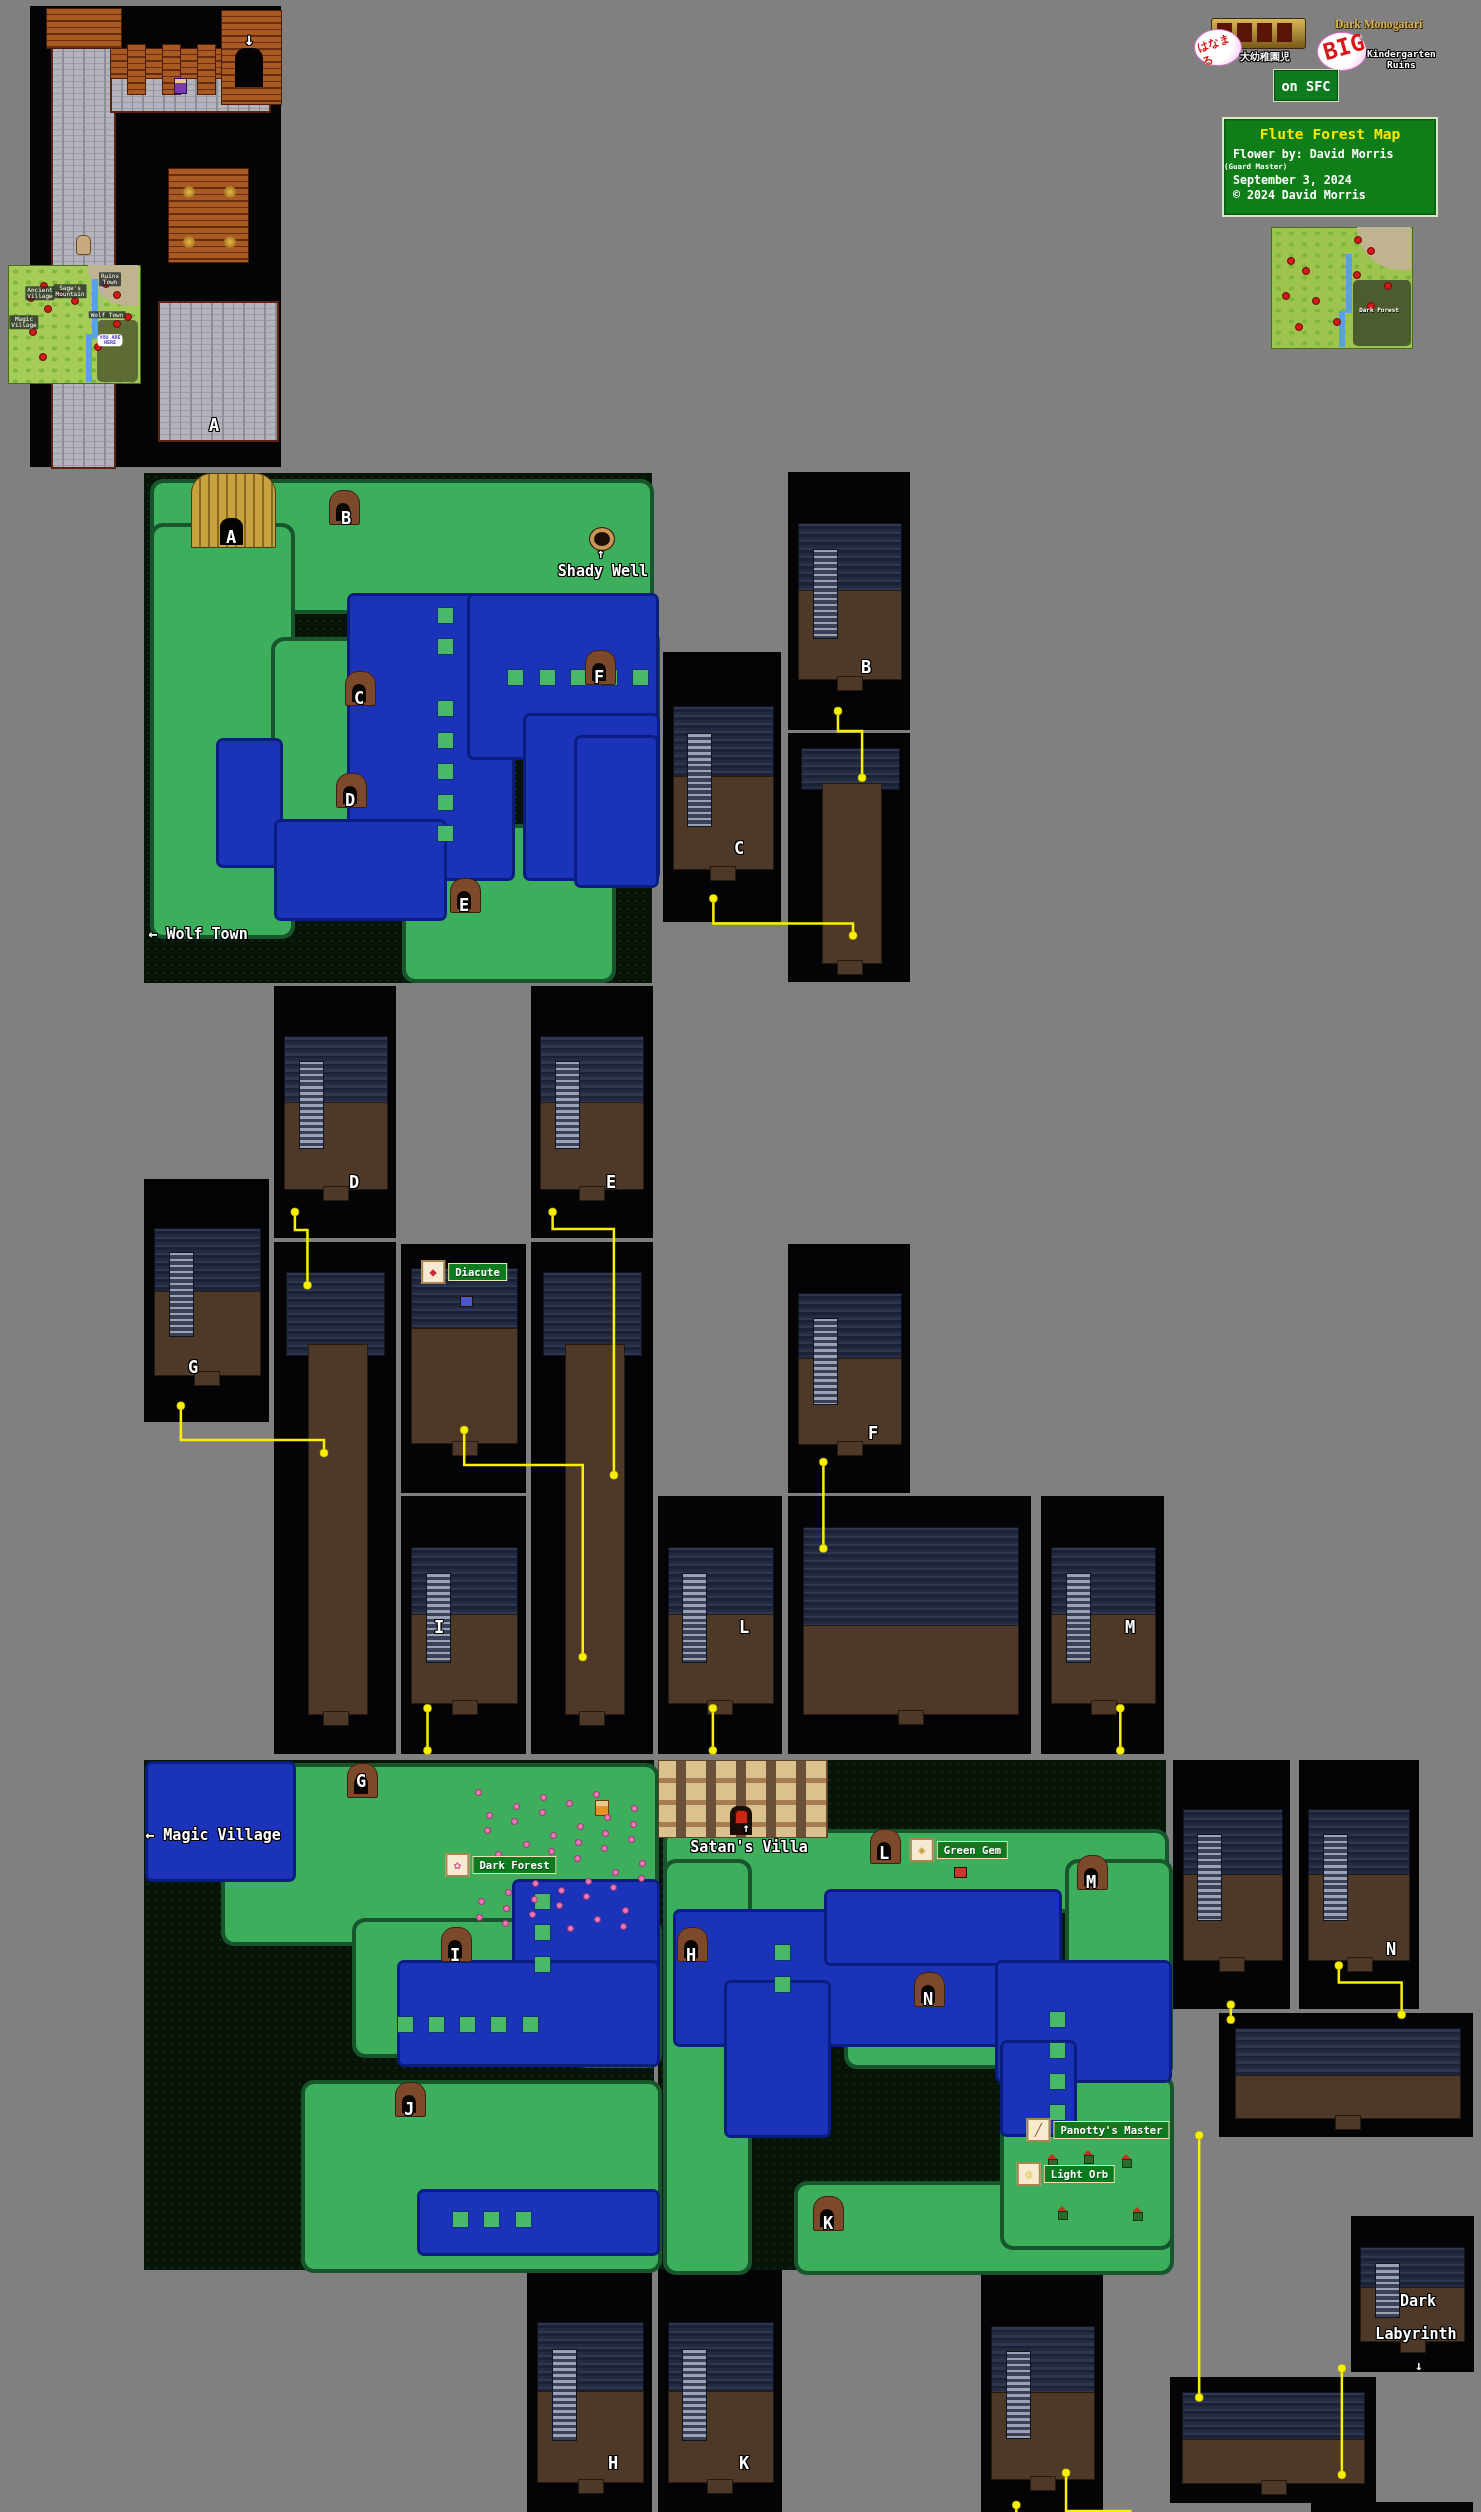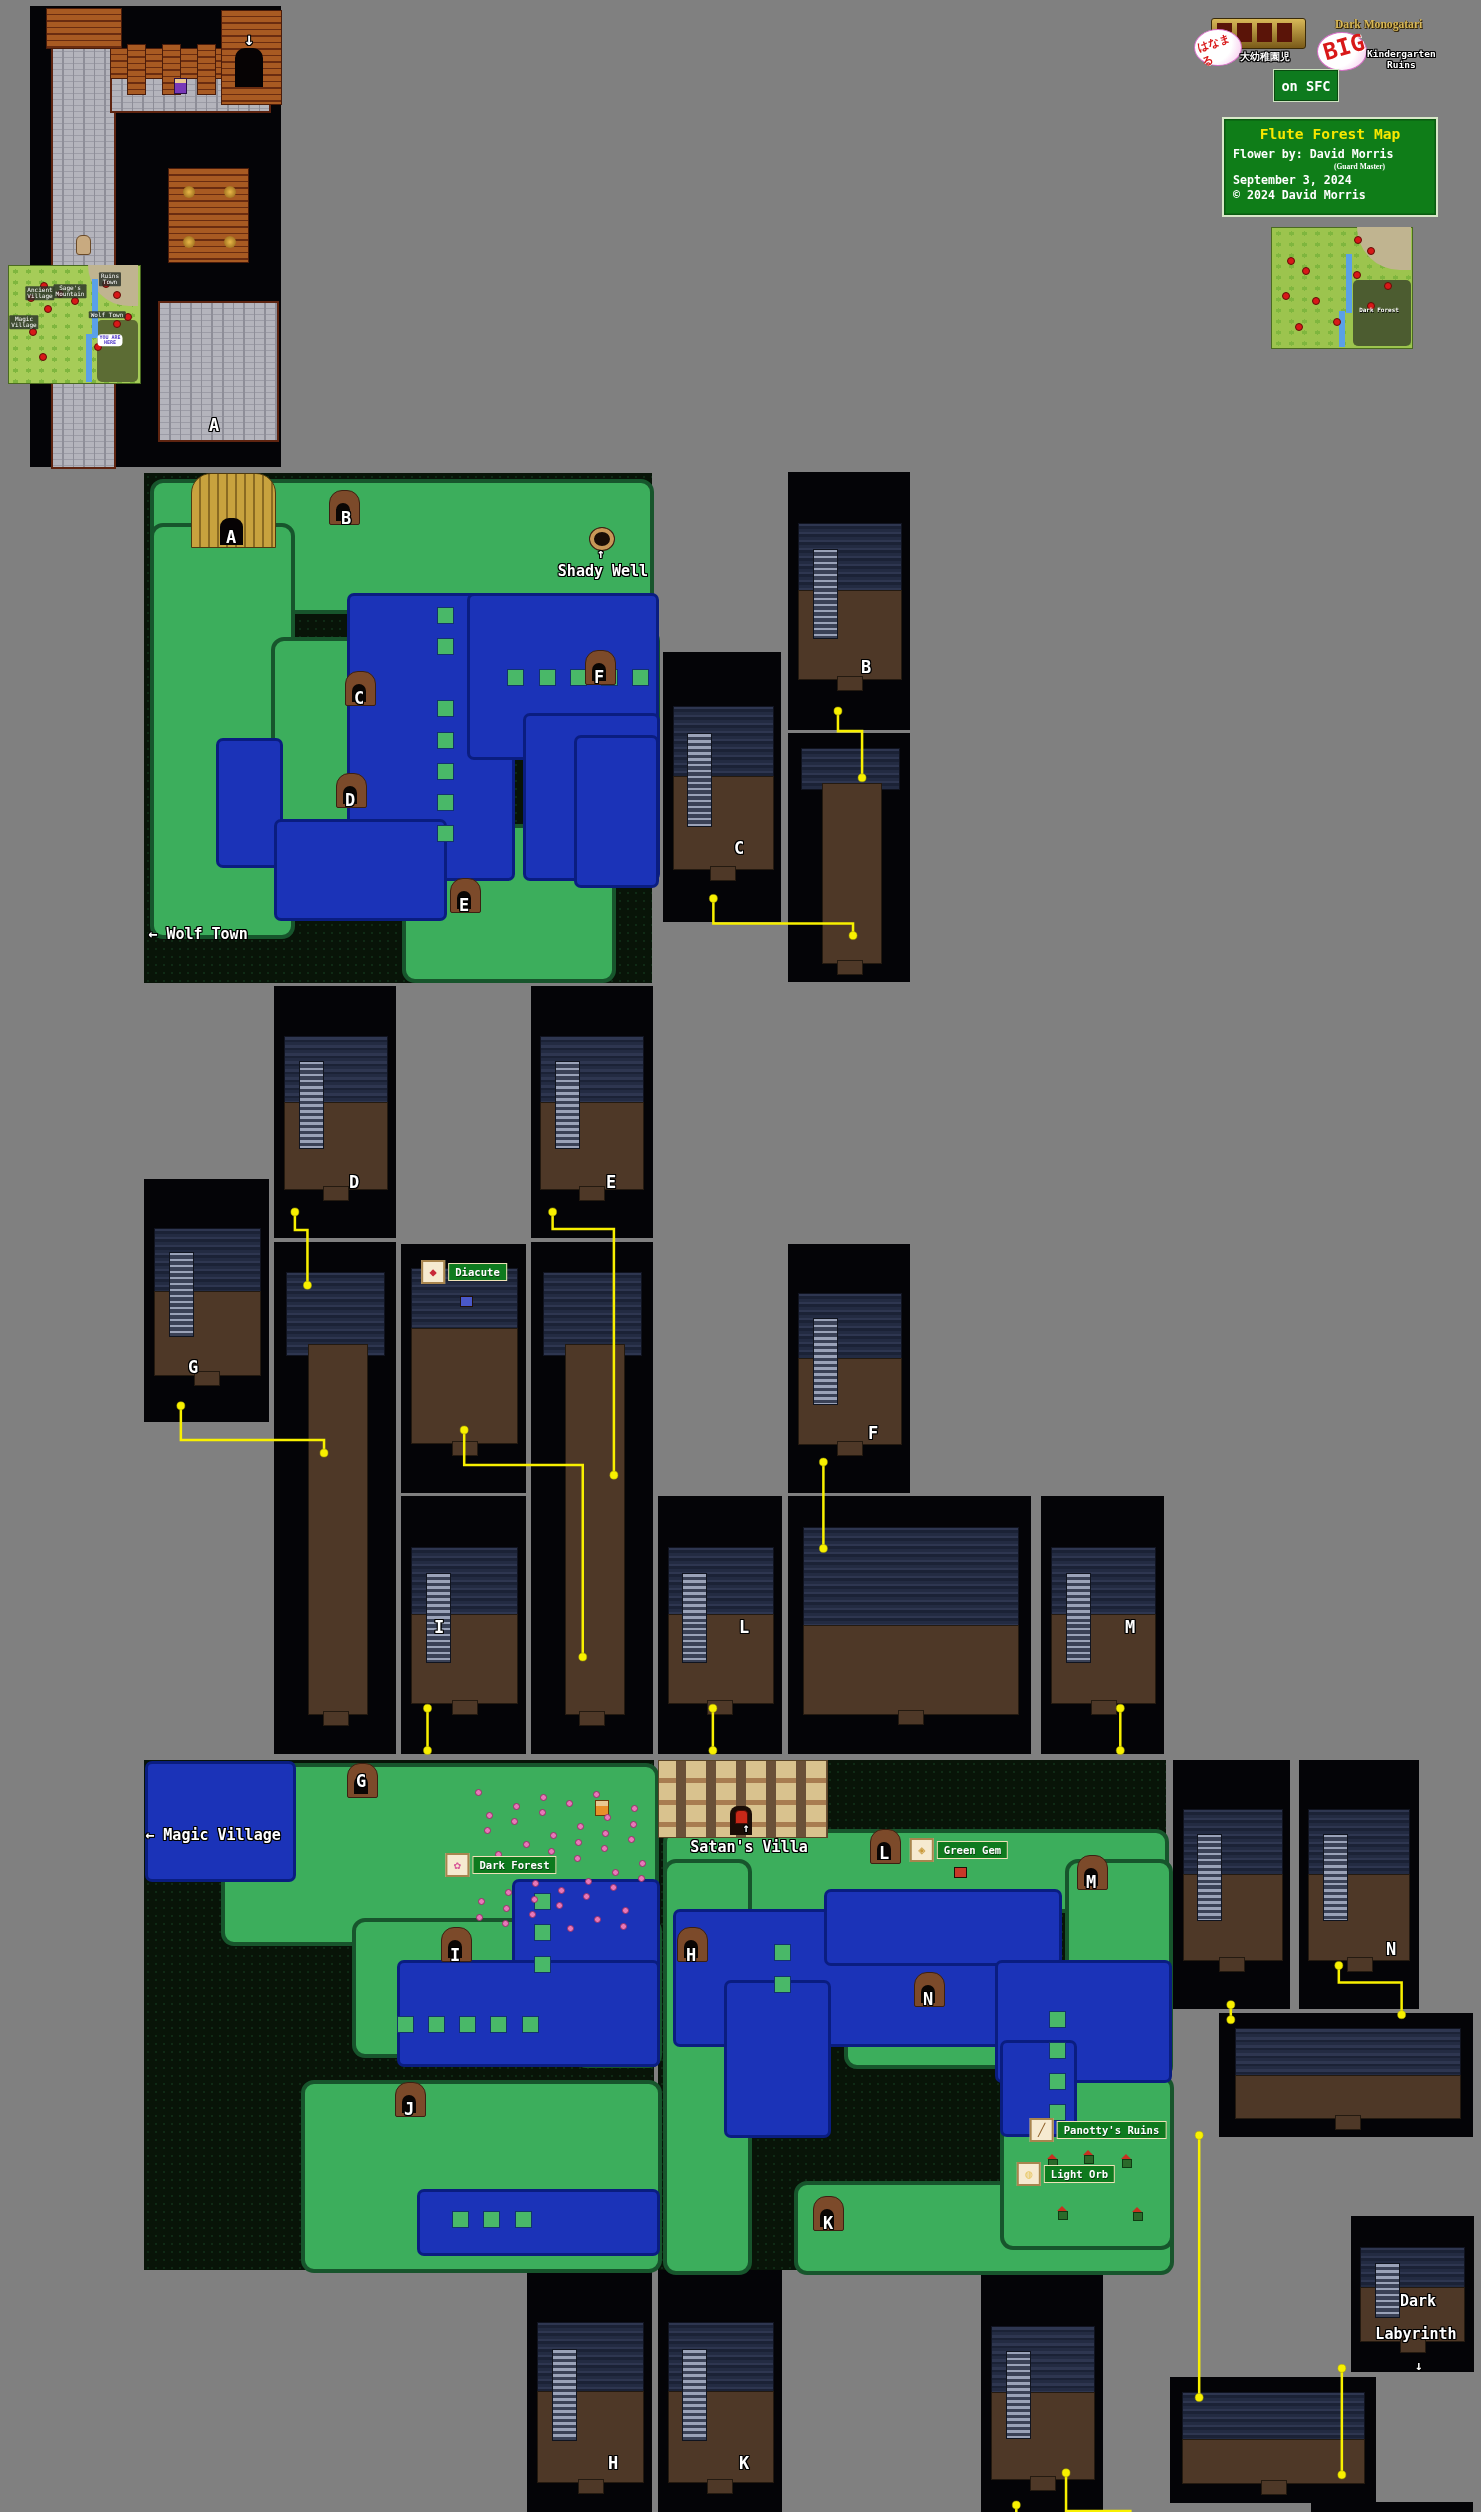--- a/index.html
+++ b/index.html
@@ -30,21 +30,21 @@
               transform:translate(-50%,-50%);white-space:pre;text-align:center;z-index:30;border-radius:1px;}
   .dot{width:6px;height:6px;border-radius:50%;background:#d81818;border:1px solid #601008;z-index:25;transform:translate(-50%,-50%);}
   svg#wires{position:absolute;left:0;top:0;z-index:35;pointer-events:none;}
   .brick{background:repeating-linear-gradient(180deg,#a85a22 0 5px,#6a2c10 5px 6.5px);border:1.5px solid #4a1c0a;z-index:2;}
   .stonefloor{background:#b4b4bc;background-image:repeating-linear-gradient(90deg,transparent 0 9px,#8e8e98 9px 10.6px),
               repeating-linear-gradient(180deg,transparent 0 5px,#9c9ca6 5px 6px);border:2px solid #5e2410;z-index:2;}
   .gold{background:repeating-linear-gradient(90deg,#c8a23e 0 7px,#8a6a22 7px 9px);border:1.5px solid #4e3a10;z-index:3;}
   #infobox{background:#0f7d18;border:2px solid #d8e8c8;box-shadow:inset 0 0 0 1.5px #0a5a10;z-index:50;}
   #infobox .t{color:#f8e800;font-weight:bold;font-size:14.6px;text-align:center;margin-top:6px;}
   #infobox .l{color:#fff;font-weight:bold;font-size:11.6px;margin-left:9px;margin-top:5px;}
-  #infobox .r{color:#fff;font-weight:bold;font-size:7.5px;margin-left:110px;margin-top:1px;font-family:Liberation Serif, serif;}
+  #infobox .r{color:#fff;font-weight:bold;font-size:7.5px;margin-top:1px;}
   #onsfc{background:#0e7a1e;border:1.5px solid #0a4a10;box-shadow:0 0 0 1px #cde4c0;color:#fff;font-weight:bold;
          font-size:13.6px;display:flex;align-items:center;justify-content:center;z-index:50;}
   .logo{z-index:50;}
   .cloud{position:absolute;background:radial-gradient(circle at 35% 35%,#ffffff 55%,#f4bce8 100%);
          border:1.5px solid #d870c8;border-radius:50%;}
   .gnome{width:10px;height:13px;z-index:26;}
   .gnome .hat{width:0;height:0;border-left:5px solid transparent;border-right:5px solid transparent;border-bottom:5.5px solid #c83020;}
   .gnome .body{width:8px;height:6.5px;margin-left:1px;background:#2a6a2a;border:0.5px solid #0f3a12;}
   .flower{width:5px;height:5px;border-radius:50%;background:#e878b8;border:1px solid #98306a;z-index:24;}
   .chest{z-index:26;border:1px solid #201008;}
@@ -428,21 +428,21 @@
     <div class="abs badge" style="left: 501px; top: 1865px;">
       <span class="bicon" style="color: rgb(216, 88, 152);">✿</span>
       <span class="blbl">Dark Forest</span>
     </div>
     <div class="abs badge" style="left: 959px; top: 1850px;">
       <span class="bicon" style="color: rgb(200, 152, 56);">◈</span>
       <span class="blbl">Green Gem</span>
     </div>
     <div class="abs badge" style="left: 1098px; top: 2130px;">
       <span class="bicon" style="color: rgb(138, 90, 34);">╱</span>
-      <span class="blbl">Panotty's Ruins</span>
+      <span class="blbl">Panotty's Master</span>
     </div>
     <div class="abs badge" style="left: 1066px; top: 2174px;">
       <span class="bicon" style="color: rgb(232, 200, 104);">◍</span>
       <span class="blbl">Light Orb</span>
     </div>
     <div class="abs gold" style="left: 191px; top: 473px; width: 83px; height: 73px; border-radius: 20px 20px 0px 0px; z-index: 10;"></div>
     <div class="abs " style="left: 220px; top: 518px; width: 23px; height: 27px; background: rgb(6, 3, 4); border-radius: 9px 9px 0px 0px; z-index: 11;"></div>
     <div class="abs " style="left: 589px; top: 527px; width: 24px; height: 22px; background: rgb(138, 90, 46); border: 1.5px solid rgb(60, 32, 18); border-radius: 50%; box-shadow: rgb(200, 152, 88) 0px 0px 0px 4px inset, rgb(26, 14, 6) 0px 0px 0px 15px inset; z-index: 20;"></div>
     <div class="abs " style="left: 76px; top: 235px; width: 13px; height: 18px; background: rgb(200, 170, 128); border: 1px solid rgb(106, 74, 40); border-radius: 6px 6px 3px 3px; z-index: 12;"></div>
     <div class="abs " style="left: 174px; top: 78px; width: 11px; height: 14px; background: linear-gradient(rgb(232, 200, 144) 30%, rgb(120, 56, 184) 30%); border: 1px solid rgb(42, 16, 72); z-index: 12;"></div>

